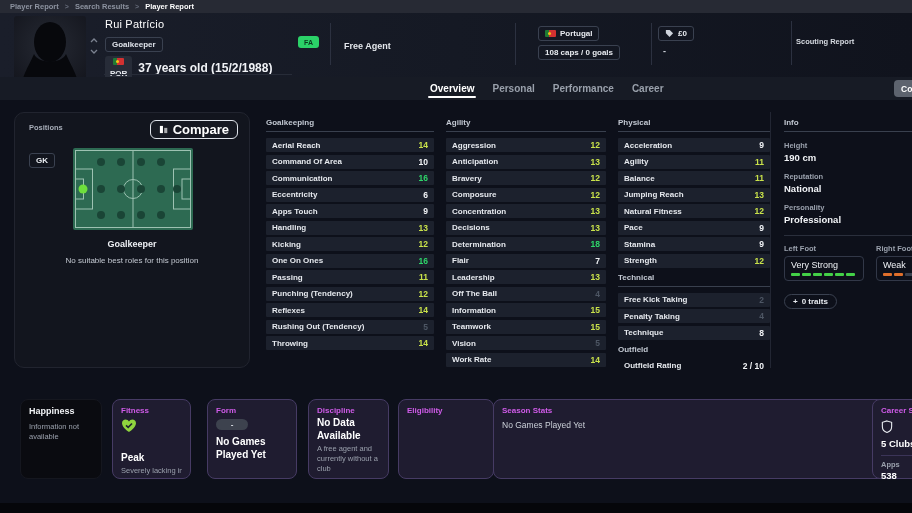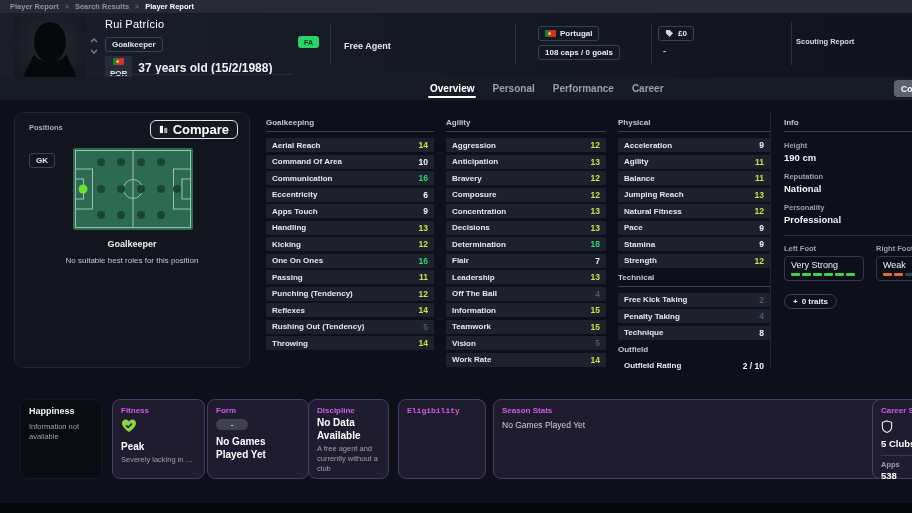--- a/index.html
+++ b/index.html
@@ -105,32 +105,32 @@
   .traits-plus { font-size:8px; color:#e8ebf0; font-weight:bold; }
 
   
   .panel { position:absolute; top:399px; height:80px; background:#1f1c30; border:1px solid #463b64; border-radius:8px; padding:6px 8px; cursor:pointer; }
   .panel-title { font-size:8px; font-weight:bold; color:#cf5be8; }
   .panel-big { font-size:10px; font-weight:bold; color:#ffffff; line-height:1.25; }
   .panel-note { font-size:7.5px; color:#9aa0ac; line-height:1.35; }
   .happiness { left:20px; width:82px; background:#0a0b10; border:1px solid #15171f; }
   .happiness .panel-title { color:#f0f2f5; font-size:9px; }
   .happiness .panel-note { margin-top:6px; }
-  .fitness { left:112px; width:93px; }
+  .fitness { left:112px; width:79px; }
   .fitness .heart { margin-top:4px; }
-  .fitness .panel-big { margin-top:4px; }
+  .fitness .panel-big { margin-top:15px; }
   .fitness .panel-note { margin-top:1px; white-space:nowrap; overflow:hidden; }
-  .form { left:207px; width:102px; }
+  .form { left:207px; width:90px; }
   .form-badge { margin-top:4px; width:32px; height:11px; background:#3d424e; border-radius:6px;
     display:flex; align-items:center; justify-content:center; font-size:8px; font-weight:bold; color:#dfe3ea; }
   .form .panel-big { margin-top:6px; }
   .discipline { left:308px; width:81px; }
   .discipline .panel-big { margin-top:2px; }
   .discipline .panel-note { margin-top:2px; }
-  .eligibility { left:398px; width:88px;font-family:Liberation Mono, monospace; }
+  .eligibility { left:398px; width:96px; }
   .season { left:493px; width:416px; }
   .season .panel-note { margin-top:5px; font-size:8.5px; color:#ccd1d9; }
   .career { left:872px; width:110px; }
   .career .shield { margin-top:4px; }
   .career .panel-big { font-size:9.5px; margin-top:1px; }
   .career-rule { border-top:1px solid #3b3458; margin:5px 0 4px; }
   .career .apps-label { font-size:7.5px; color:#9aa0ac; font-weight:bold; }
   .career .apps-val { font-size:9.5px; font-weight:bold; color:#ffffff; margin-top:1px; }
 
   .footer-bar { position:absolute; left:0; right:0; top:503px; height:10px; background:#05060a; }

